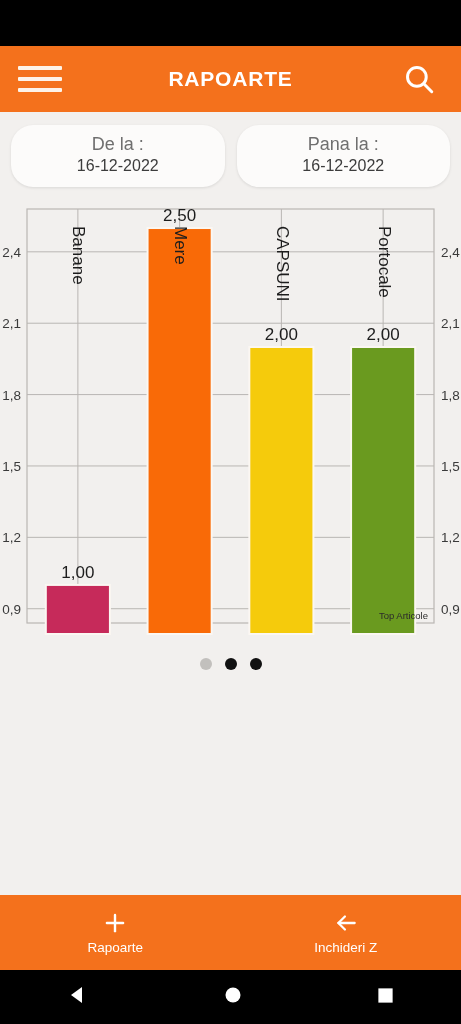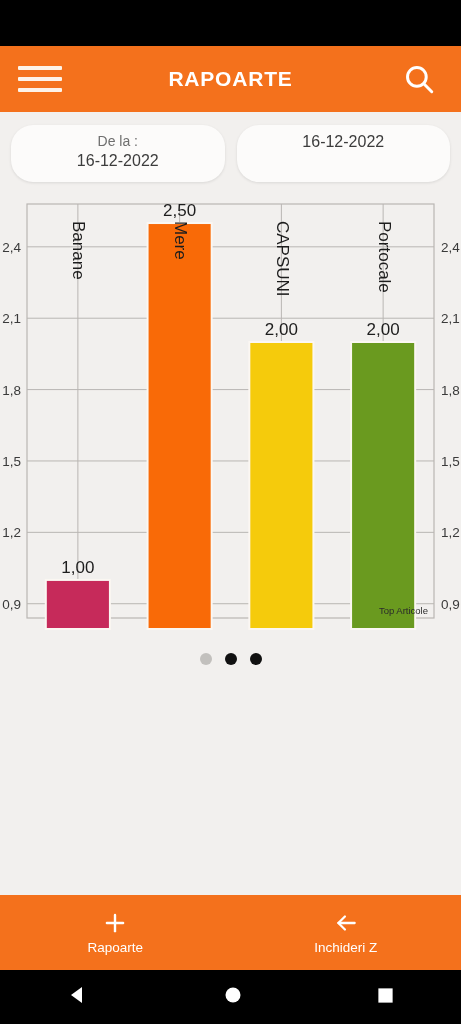--- a/index.html
+++ b/index.html
@@ -37,21 +37,21 @@
   }
 
   
   .daterow { display:flex; gap:12px; padding:13px 11px 0 11px; }
   .datecard {
     flex:1; background:#fcfbfa; border-radius:22px;
     padding:7px 6px 10px 6px; text-align:center;
     box-shadow:0 1px 3px rgba(0,0,0,.10);
     cursor:pointer;
   }
-  .datecard .lbl { font-size:14px; color:#6f6f6f; line-height:1.35; }
+  .datecard .lbl { font-size:18px; color:#6f6f6f; line-height:1.35; }
   .datecard .val { font-size:16px; color:#3c3c3c; line-height:1.3; }
 
   
   .chart-wrap { position:relative; height:455px; margin-top:9px; }
   .chart-svg { display:block; }
   .pager { display:flex; justify-content:center; gap:13px; margin-top:7px; }
   .dot { width:12px; height:12px; border-radius:50%; background:#111; cursor:pointer; }
   .dot.active { background:#c2c0bd; }
 
   
@@ -94,20 +94,21 @@
       </svg>
     </div>
   </div>
 
   <div class="daterow">
     <div class="datecard">
       <div class="lbl">De la :</div>
       <div class="val">16-12-2022</div>
     </div>
     <div class="datecard">
+      <div class="lbl">Pana la :</div>
       <div class="val">16-12-2022</div>
     </div>
   </div>
 
   <div class="chart-wrap">
     <svg class="chart-svg" id="chart" width="461" height="440" viewBox="0 0 461 440">
         <rect x="27" y="13" width="407" height="414" fill="#f2f0ee"></rect>
         <line x1="27" y1="412.7241379310345" x2="434" y2="412.7241379310345" stroke="#b9b6b3" stroke-width="1"></line>
         <text x="21" y="417.7241379310345" text-anchor="end" font-size="13.5" fill="#3a3a3a" font-family="&quot;Liberation Sans&quot;, sans-serif">0,9</text>
         <text x="441" y="417.7241379310345" text-anchor="start" font-size="13.5" fill="#3a3a3a" font-family="&quot;Liberation Sans&quot;, sans-serif">0,9</text>

